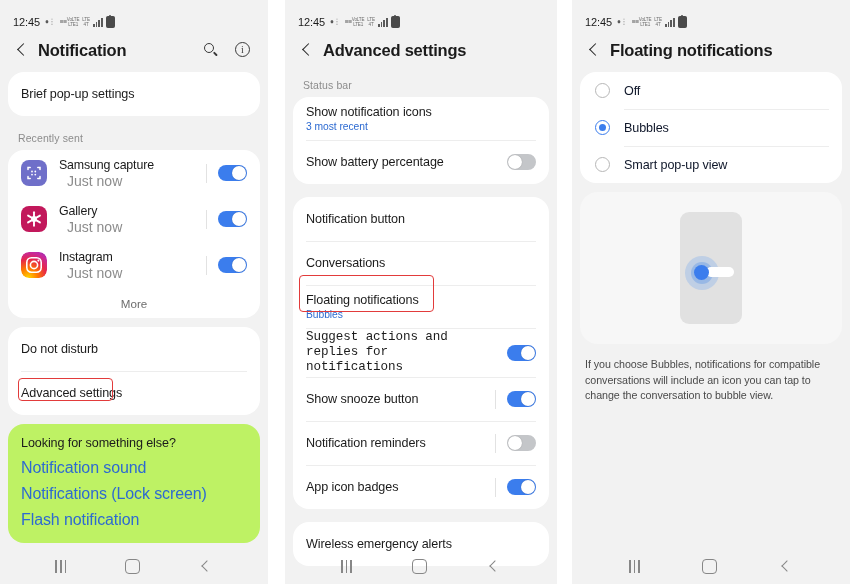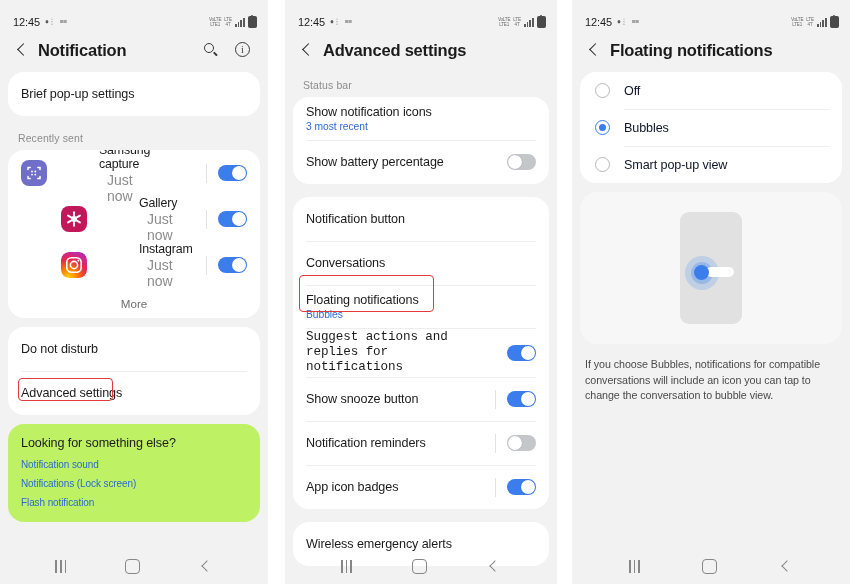--- a/index.html
+++ b/index.html
@@ -29,21 +29,21 @@
   }
   #panel1 { left: 0px;   width: 268px; }
   #panel2 { left: 285px; width: 272px; }
   #panel3 { left: 572px; width: 278px; }
 
   
   .statusbar {
     height: 28px;
     display: flex;
     align-items: center;
-    justify-content: space-between;
+    justify-content: flex-start;
     padding: 16px 11px 0 13px;
     box-sizing: border-box;
   }
   .sb-left {
     display: flex;
     align-items: center;
     gap: 5px;
   }
   .sb-time {
     font-size: 11px;
@@ -262,21 +262,20 @@
   .toggle.on .knob { left: 14px; }
 
   
   .approw {
     padding: 0 13px;
     height: 46px;
     display: flex;
     align-items: center;
     position: relative;
     cursor: pointer;
-    gap: 40px;
   }
   .appicon {
     width: 26px; height: 26px;
     border-radius: 8px;
     flex: 0 0 auto;
     margin-right: 12px;
     position: relative;
     overflow: hidden;
   }
   .appicon svg { display:block; }
@@ -311,21 +310,21 @@
     padding: 12px 13px 14px 13px;
     box-sizing: border-box;
   }
   .helptitle {
     font-size: 12.6px;
     color: #1b1b1b;
     margin-bottom: 9px;
     letter-spacing: -0.1px;
   }
   .helplink {
-    font-size: 10px;
+    font-size: 16px;
     color: #2d6ad1;
     margin-bottom: 8px;
     letter-spacing: -0.1px;
     cursor: pointer;
   }
   .helplink:last-child { margin-bottom: 0; }
 
   
   .redbox {
     position: absolute;

